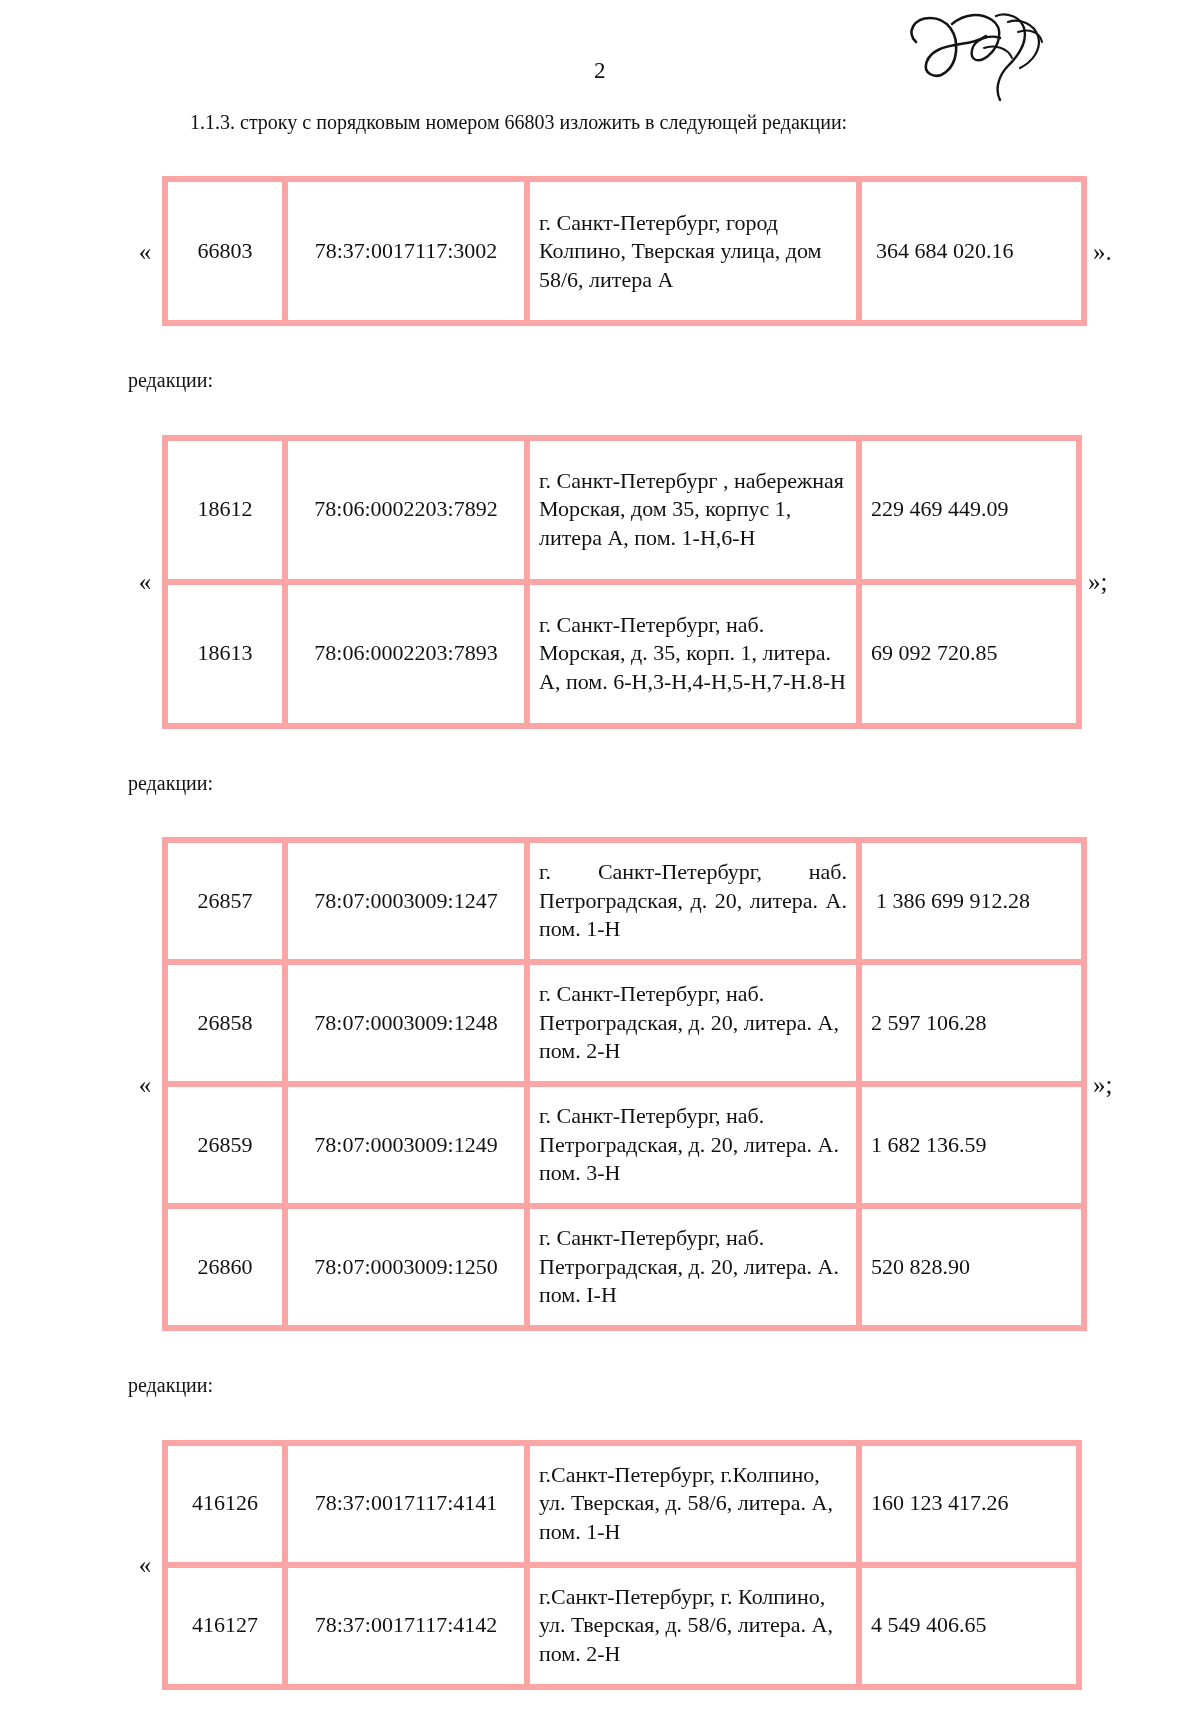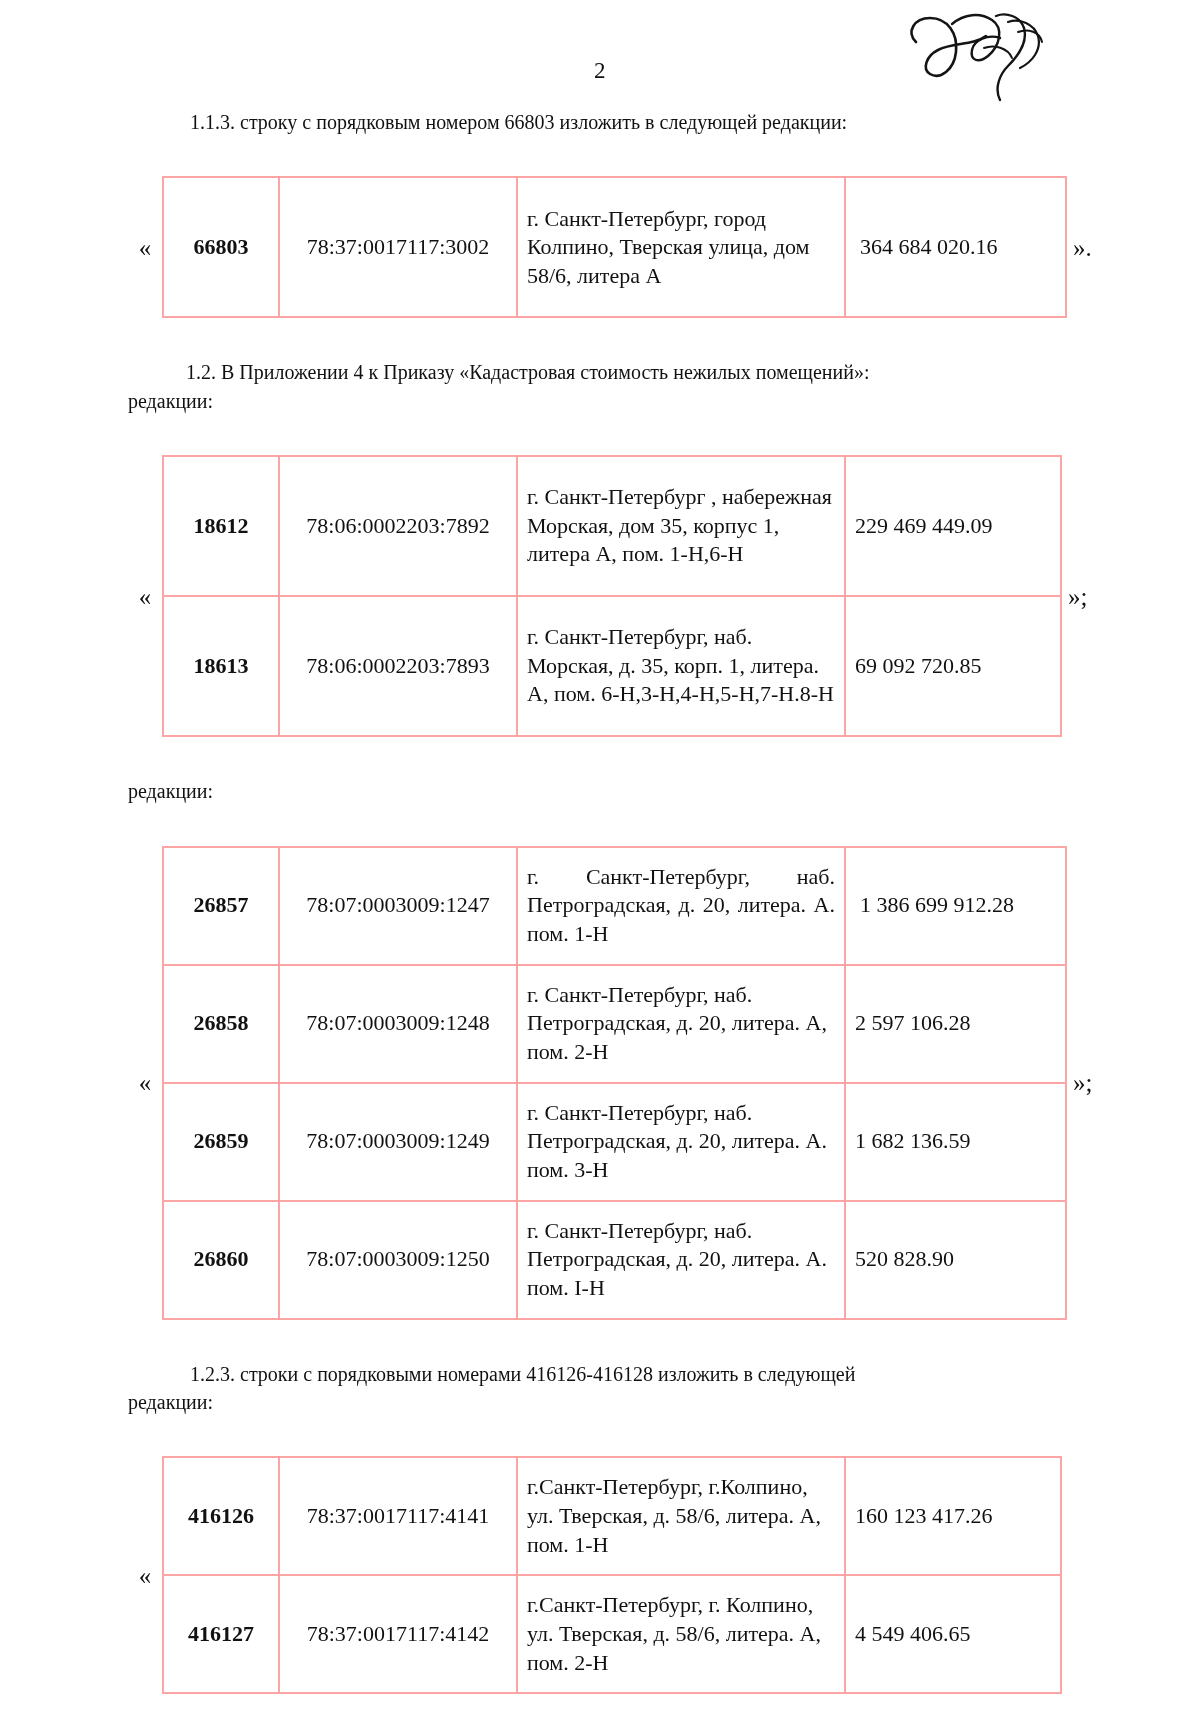--- a/index.html
+++ b/index.html
@@ -90,31 +90,30 @@
     padding-left: 6px;
   }
 
   table.data {
     border-collapse: collapse;
     width: 830px;
     table-layout: fixed;
     background: #fff;
   }
   table.data td {
-    border: 2px solid #fca5a5;
+    border: 6px solid #fca5a5;
     font-size: 22px;
     line-height: 1.3;
     padding: 6px 9px;
     vertical-align: middle;
     word-wrap: break-word;
   }
   td.c-num {
     width: 96px;
     text-align: center;
-    font-weight: bold;
   }
   td.c-cad {
     width: 218px;
     text-align: center;
     white-space: nowrap;
   }
   td.c-addr {
     width: 308px;
     text-align: left;
   }
@@ -174,21 +173,20 @@
             <td class="c-addr">г. Санкт-Петербург, город Колпино, Тверская улица, дом 58/6, литера А</td>
             <td class="c-val left">364 684 020.16</td>
           </tr>
         </tbody>
       </table>
       <span class="quote-right">».</span>
     </div>
 
     <div class="spacer-lg"></div>
 
-    <p class="para indent-small">1.2. В Приложении 4 к Приказу «Кадастровая стоимость нежилых помещений»:</p>
     <p class="para">редакции:</p>
 
     <div class="spacer-lg"></div>
 
     <div class="table-block">
       <span class="quote-left">«</span>
       <table class="data">
         <tbody>
           <tr class="row-xtall">
             <td class="c-num">18612</td>
@@ -241,21 +239,20 @@
             <td class="c-addr">г. Санкт-Петербург, наб. Петроградская, д. 20, литера. А. пом. I-Н</td>
             <td class="c-val">520 828.90</td>
           </tr>
         </tbody>
       </table>
       <span class="quote-right">»;</span>
     </div>
 
     <div class="spacer-lg"></div>
 
-    <p class="para indent">1.2.3. строки с порядковыми номерами 416126-416128 изложить в следующей</p>
     <p class="para">редакции:</p>
 
     <div class="spacer-lg"></div>
 
     <div class="table-block">
       <span class="quote-left">«</span>
       <table class="data">
         <tbody>
           <tr class="row-tall">
             <td class="c-num">416126</td>

